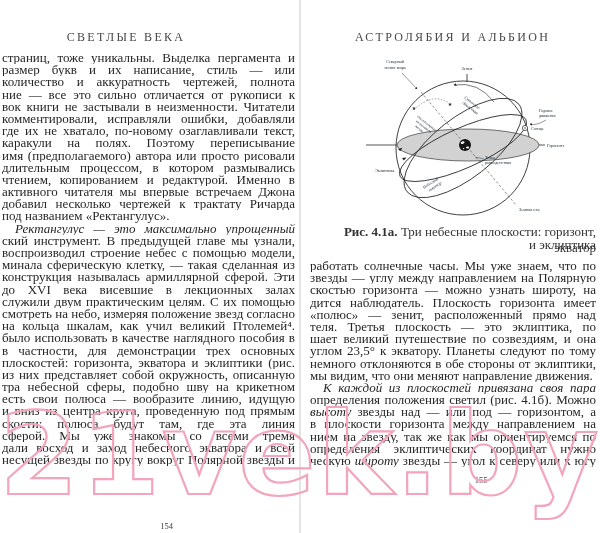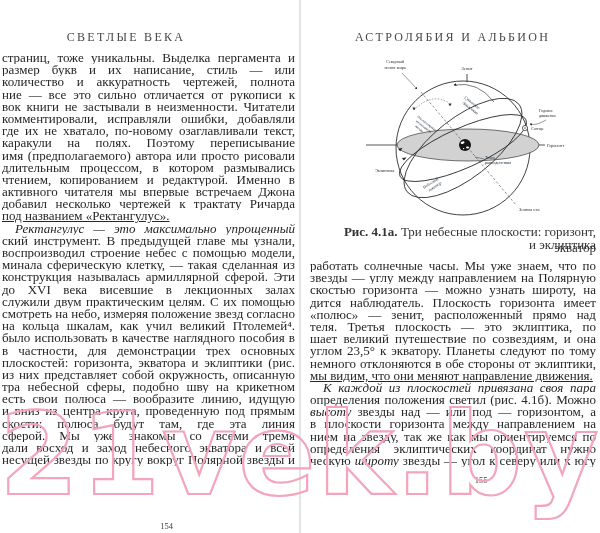--- a/index.html
+++ b/index.html
@@ -7,21 +7,21 @@
          font-family:"Liberation Serif", serif;color:#262626;}
   .seam{position:absolute;top:0;left:299px;width:2px;height:533px;background:#e4e4e4;}
   .hdr{position:absolute;top:30px;font-size:12px;letter-spacing:2.3px;color:#474747;
        text-align:center;white-space:nowrap;}
   .hdr-left{left:0;width:252px;}
   .hdr-right{left:305px;width:295px;}
   .col{position:absolute;font-size:13px;line-height:12.2px;text-align:justify;}
   .col-left{left:2px;top:52px;width:293px;height:416px;}
   .col-right{left:310px;top:260px;width:286px;height:208px;}
   .tline{width:100%;height:12.2px;overflow:hidden;text-align:justify;text-align-last:justify;}
-  .tline.end{text-align-last:left;text-decoration:underline;}
+  .tline.end{text-align-last:left;}
   .tline.ind{text-indent:13px;font-style:italic;}
   .pagenum{position:absolute;top:475px;font-size:8.5px;color:#3c3c3c;text-align:center;}
   .pn-left{left:20px;width:293px;margin-top:46px;}
   .pn-right{left:338px;width:286px;}
   .caption{position:absolute;left:304px;width:292px;text-align:right;font-size:13px;color:#333;}
   .cap1{top:224px;}
   .cap2{top:237px;}
   .capb{font-weight:bold;}
   .figwrap{position:absolute;left:318px;top:48px;width:280px;height:175px;}
   svg text{font-family:"Liberation Serif", serif;fill:#20303a;}

